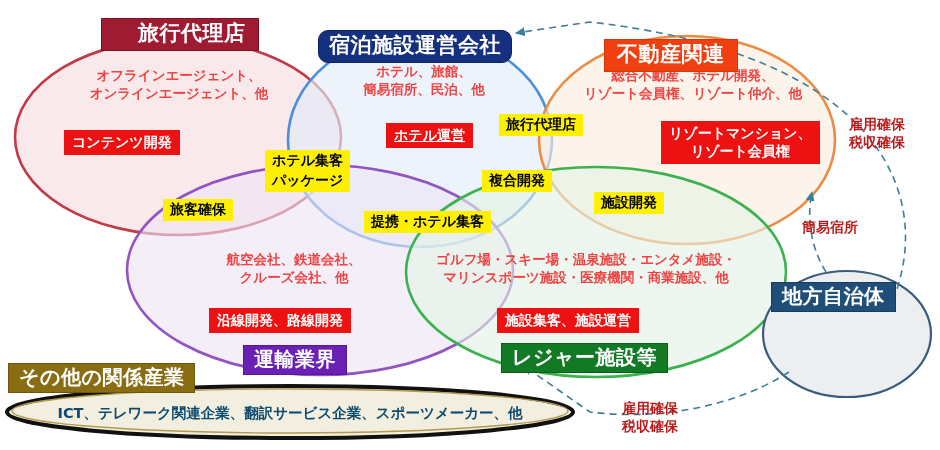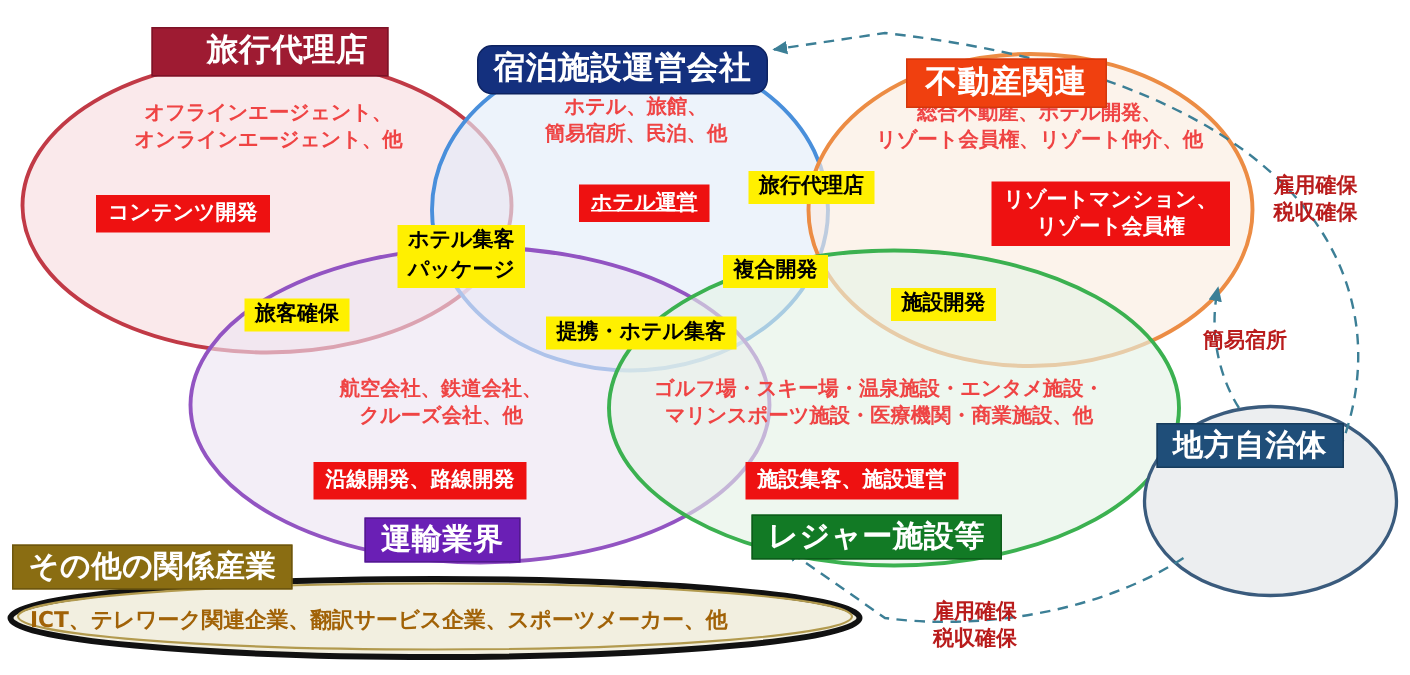--- a/index.html
+++ b/index.html
@@ -92,24 +92,24 @@
     font-weight:bold;
     font-size:13.5px;
     text-align:center;
     white-space:nowrap;
     z-index:30;
   }
 
   
   .othertext{
     position:absolute;
-    color:#a16207;
+    color:#0c4a6e;
     font-weight:bold;
     font-size:14.5px;
-    text-align:left;
+    text-align:center;
     white-space:nowrap;
     z-index:30;
   }
 </style>
 </head>
 <body>
 
 <div id="stage">
 
   <svg id="svg-layer" viewBox="0 0 940 450">

